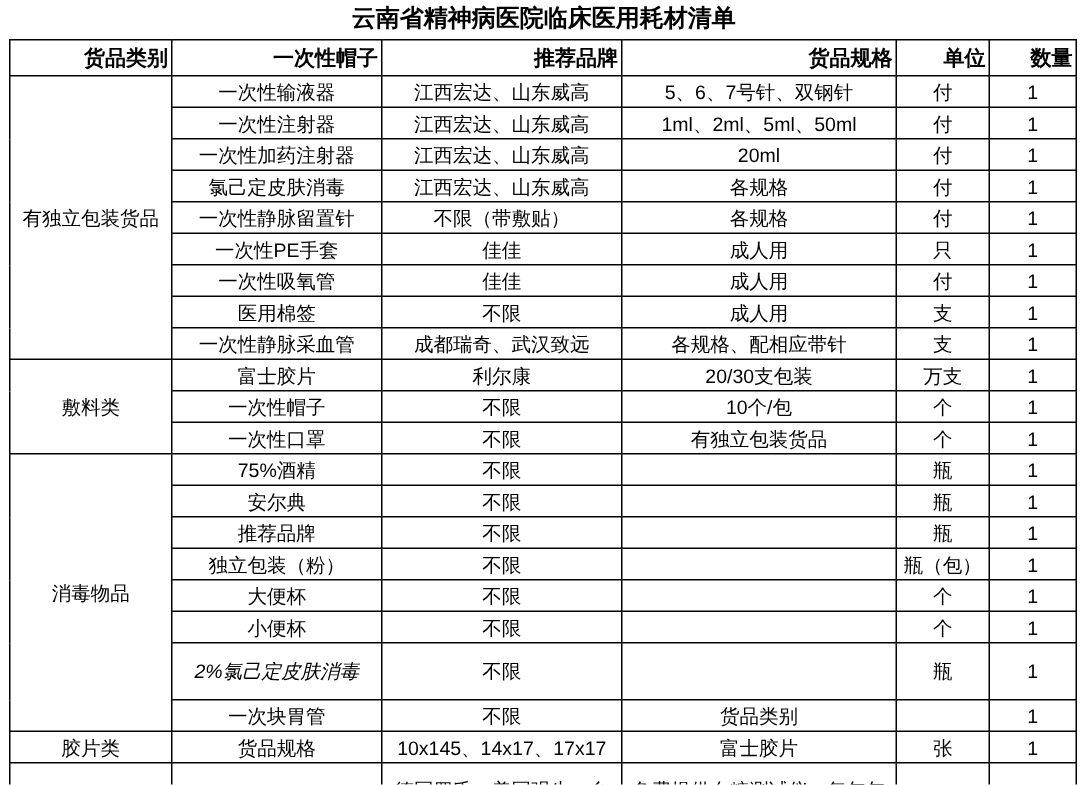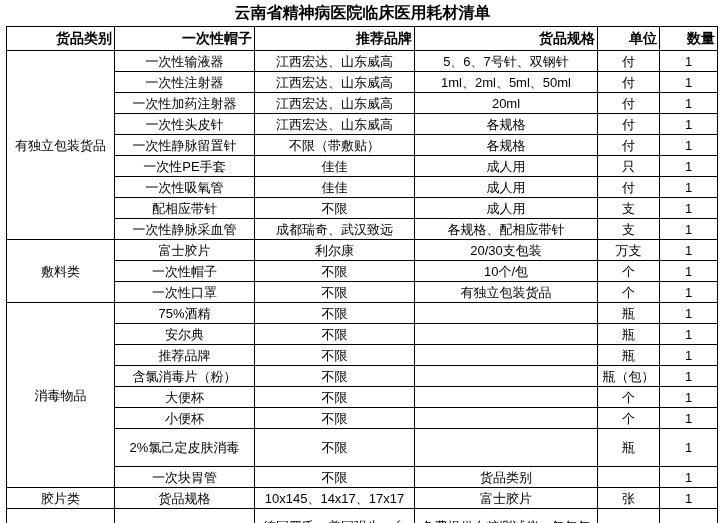--- a/index.html
+++ b/index.html
@@ -107,21 +107,21 @@
           <td>1</td>
         </tr>
         <tr>
           <td>一次性加药注射器</td>
           <td>江西宏达、山东威高</td>
           <td>20ml</td>
           <td>付</td>
           <td>1</td>
         </tr>
         <tr>
-          <td>一次性头皮针</td>
+          <td>氯己定皮肤消毒</td>
           <td>江西宏达、山东威高</td>
           <td>各规格</td>
           <td>付</td>
           <td>1</td>
         </tr>
         <tr>
           <td>一次性静脉留置针</td>
           <td>不限（带敷贴）</td>
           <td>各规格</td>
           <td>付</td>
@@ -135,21 +135,21 @@
           <td>1</td>
         </tr>
         <tr>
           <td>一次性吸氧管</td>
           <td>佳佳</td>
           <td>成人用</td>
           <td>付</td>
           <td>1</td>
         </tr>
         <tr>
-          <td>配相应带针</td>
+          <td>医用棉签</td>
           <td>不限</td>
           <td>成人用</td>
           <td>支</td>
           <td>1</td>
         </tr>
         <tr>
           <td>一次性静脉采血管</td>
           <td>成都瑞奇、武汉致远</td>
           <td>各规格、配相应带针</td>
           <td>支</td>
@@ -193,42 +193,42 @@
           <td>1</td>
         </tr>
         <tr>
           <td>推荐品牌</td>
           <td>不限</td>
           <td></td>
           <td>瓶</td>
           <td>1</td>
         </tr>
         <tr>
-          <td>含氯消毒片（粉）</td>
+          <td>独立包装（粉）</td>
           <td>不限</td>
           <td></td>
           <td>瓶（包）</td>
           <td>1</td>
         </tr>
         <tr>
           <td>大便杯</td>
           <td>不限</td>
           <td></td>
           <td>个</td>
           <td>1</td>
         </tr>
         <tr>
           <td>小便杯</td>
           <td>不限</td>
           <td></td>
           <td>个</td>
           <td>1</td>
         </tr>
         <tr style="height: 38px;">
-          <td style="height: 38px;">2%氯己定皮肤消毒</td>
+          <td style="height: 38px; font-style: italic;">2%氯己定皮肤消毒</td>
           <td style="height: 38px;">不限</td>
           <td style="height: 38px;"></td>
           <td style="height: 38px;">瓶</td>
           <td style="height: 38px;">1</td>
         </tr>
         <tr>
           <td>一次块胃管</td>
           <td>不限</td>
           <td>货品类别</td>
           <td></td>

